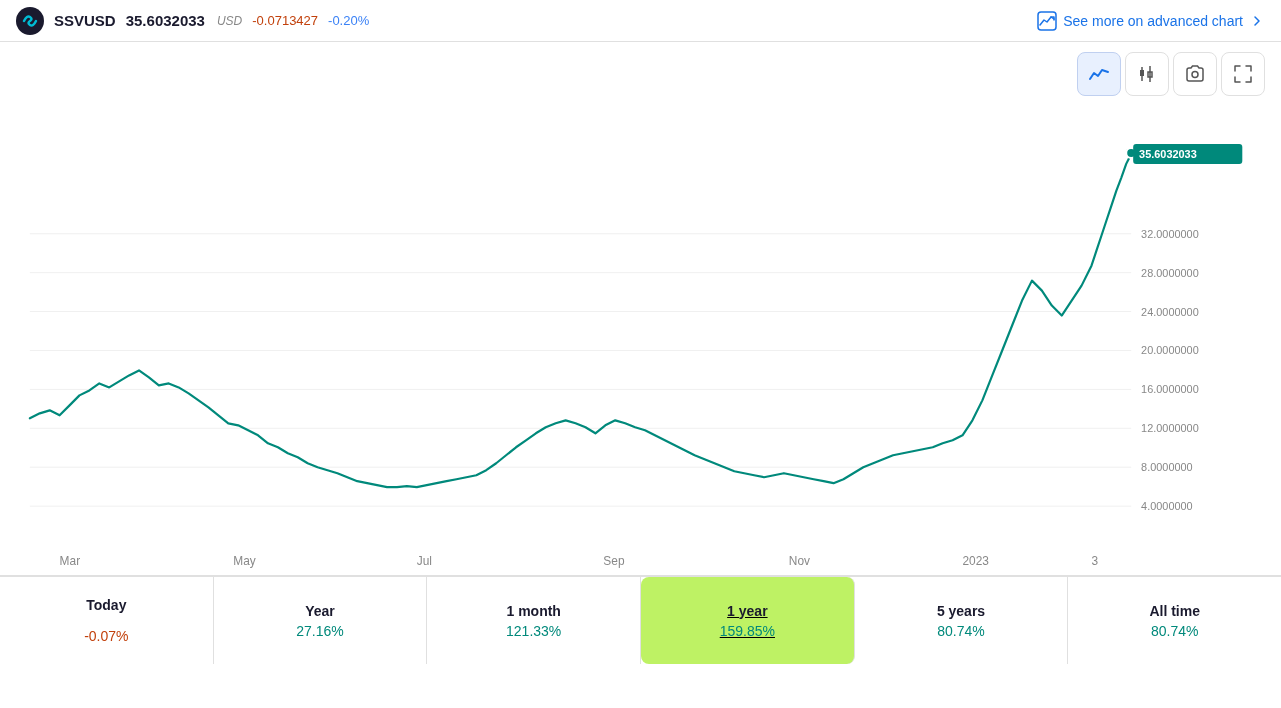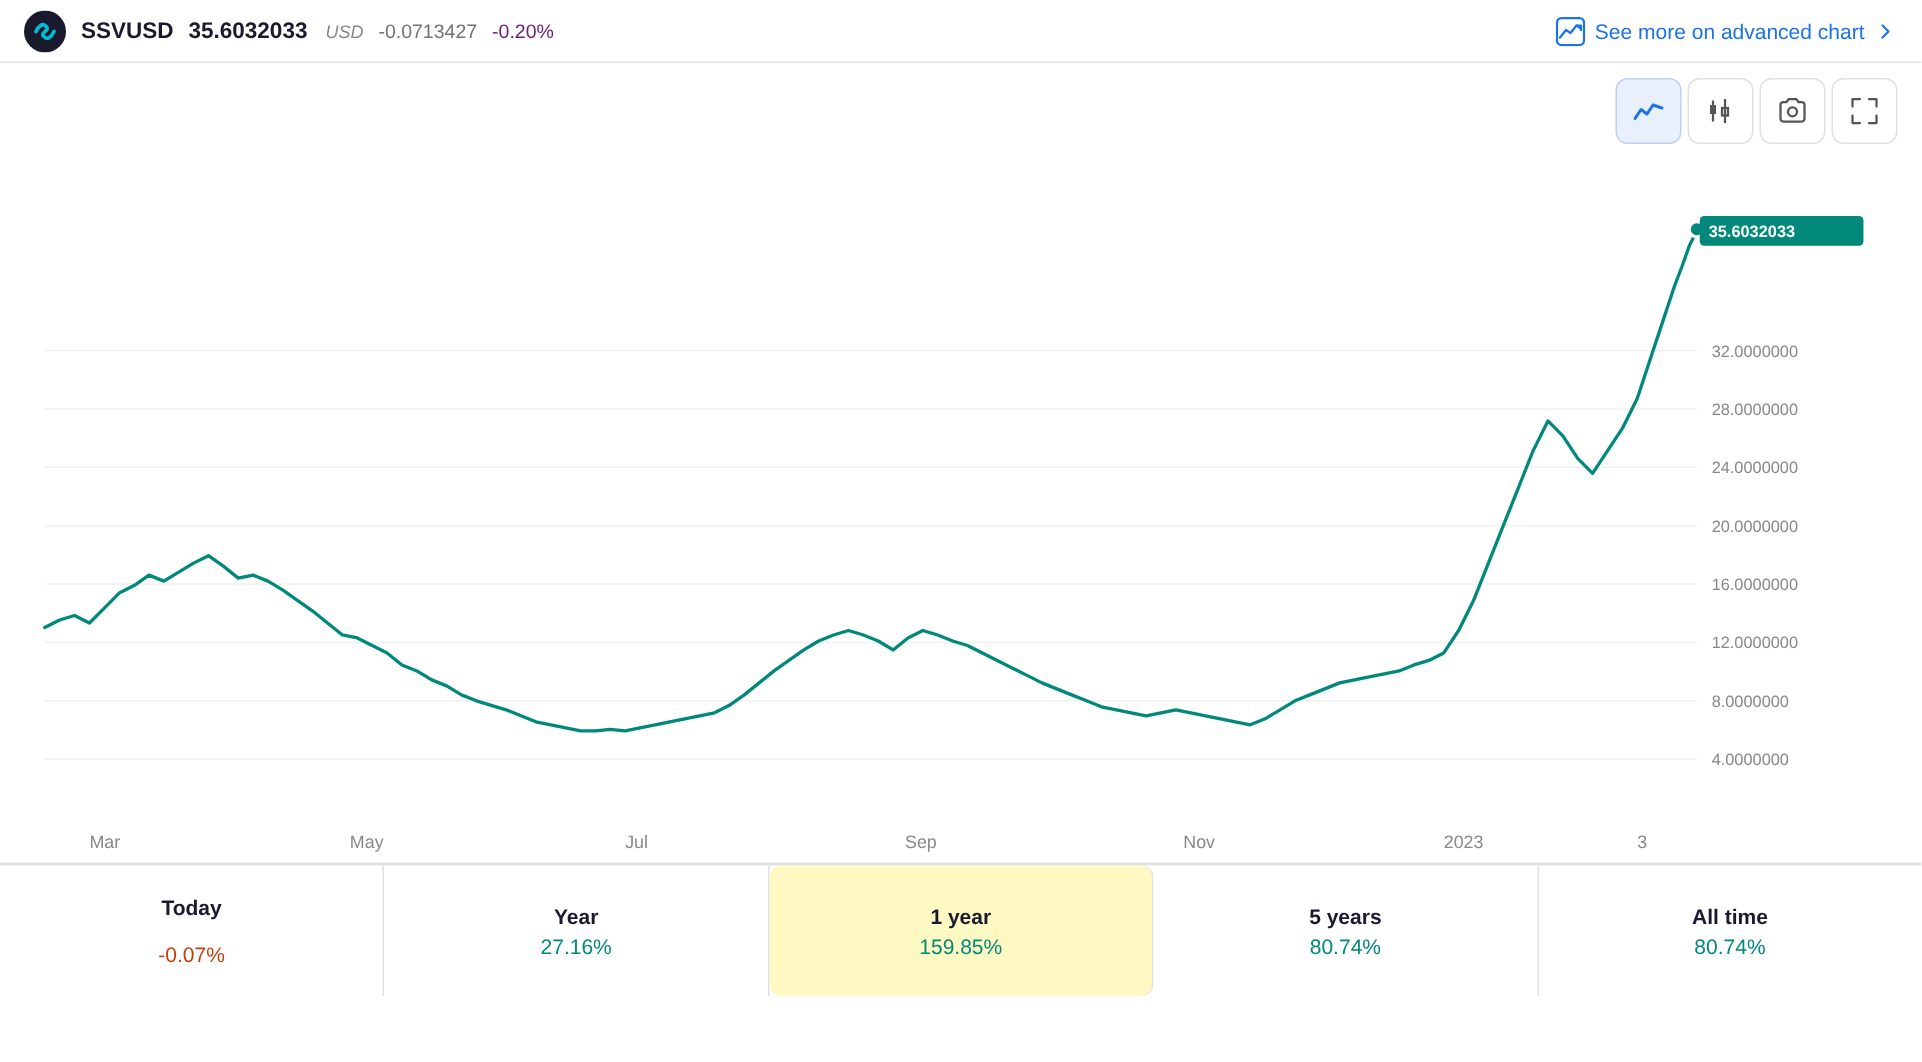--- a/index.html
+++ b/index.html
@@ -40,25 +40,25 @@
       color: #1a1a2e;
     }
     .ticker-currency {
       font-size: 12px;
       color: #888;
       margin-left: 2px;
       font-style: italic;
     }
     .ticker-change {
       font-size: 13px;
-      color: #737373;
+      color: #c2410c;
     }
     .ticker-change-pct {
       font-size: 13px;
-      color: #701a75;
+      color: #3b82f6;
     }
     .advanced-chart-link {
       display: flex;
       align-items: center;
       gap: 6px;
       color: #1a73e8;
       font-size: 14px;
       cursor: pointer;
       text-decoration: none;
       margin-left: 40px;
@@ -114,22 +114,23 @@
       display: flex;
       flex-direction: column;
       align-items: center;
       justify-content: center;
       border-right: 1px solid #e0e0e0;
       padding: 12px 26px;
       cursor: pointer;
     }
     .stat-item:last-child { border-right: none; }
     .stat-item.active {
-      background: #fef9c3;
+      background: #bef264;
       border-radius: 8px;
+      text-decoration: underline;
     }
     .stat-label {
       font-size: 14px;
       font-weight: 600;
       color: #1a1a2e;
       margin-bottom: 4px;
     }
     .stat-value {
       font-size: 14px;
       font-weight: 500;
@@ -357,20 +358,24 @@
 
 <div class="stats-bar" id="stats-bar">
 <div class="stat-item">
       <div class="stat-label">Today</div>
       <div class="stat-value negative">-0.07%</div>
     </div>
     <div class="stat-item">
       <div class="stat-label">Year</div>
       <div class="stat-value positive">27.16%</div>
     </div>
+    <div class="stat-item">
+      <div class="stat-label">1 month</div>
+      <div class="stat-value positive">121.33%</div>
+    </div>
     <div class="stat-item active">
       <div class="stat-label">1 year</div>
       <div class="stat-value positive">159.85%</div>
     </div>
     <div class="stat-item">
       <div class="stat-label">5 years</div>
       <div class="stat-value positive">80.74%</div>
     </div>
     <div class="stat-item">
       <div class="stat-label">All time</div>

